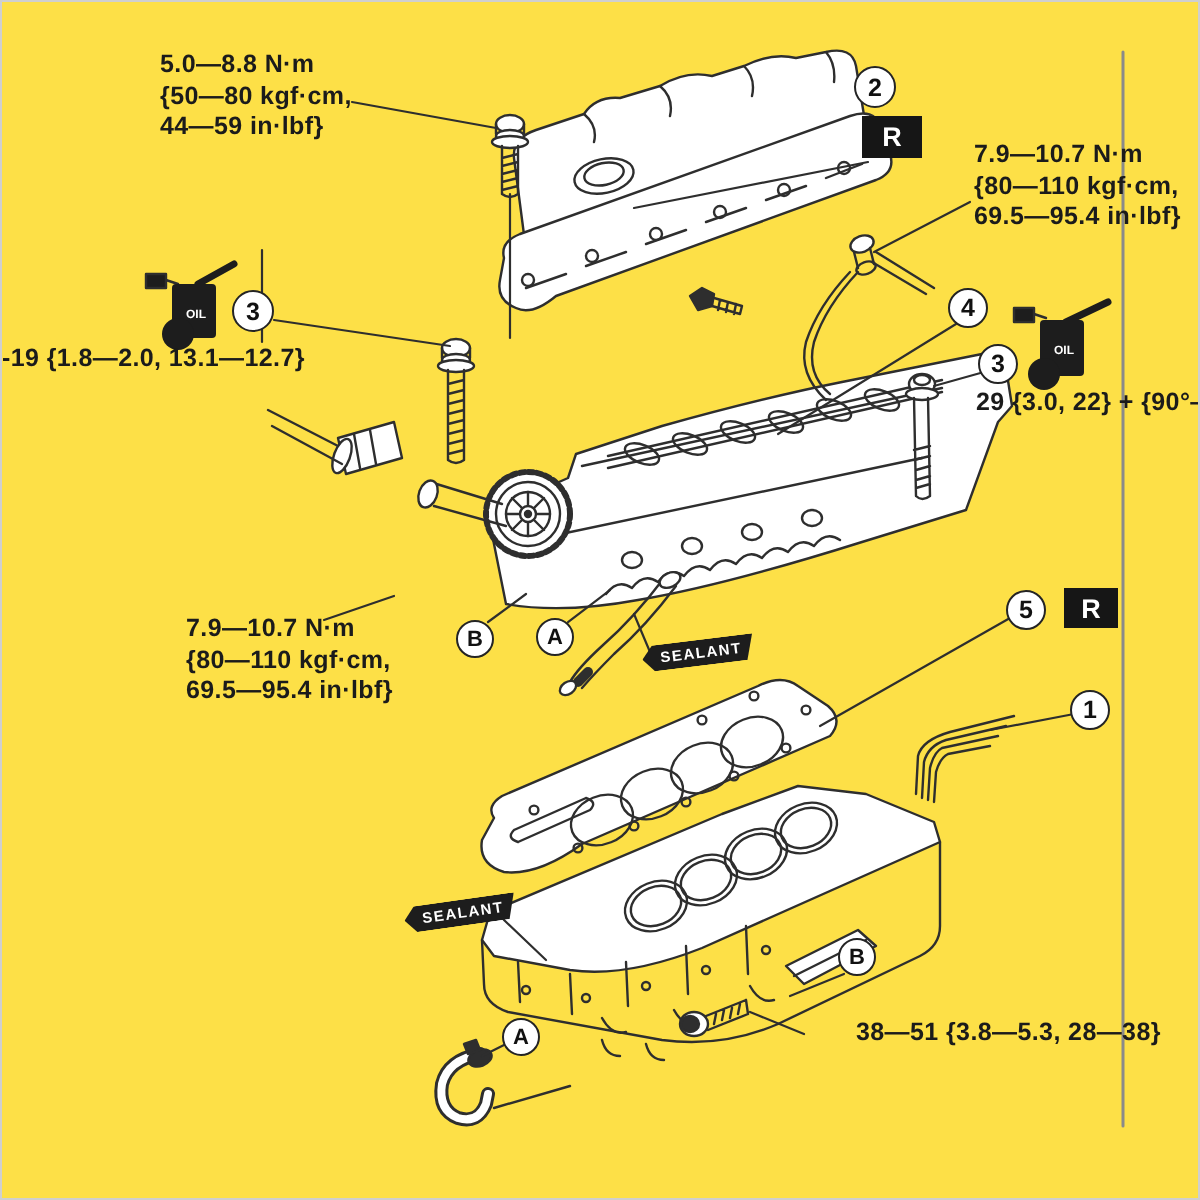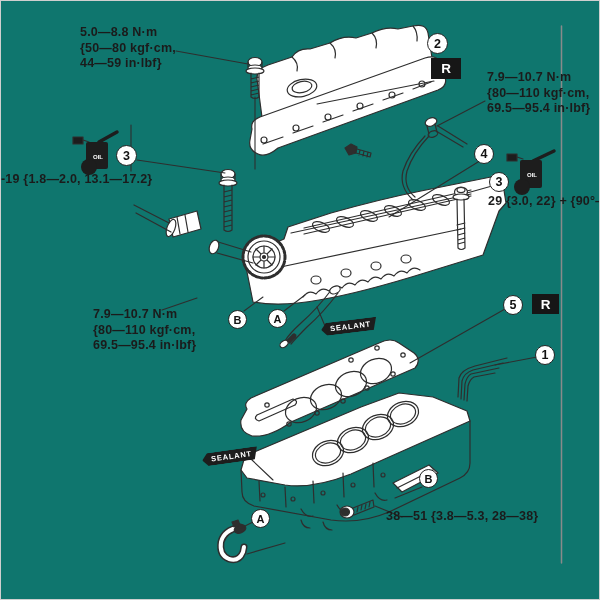--- a/index.html
+++ b/index.html
@@ -1,17 +1,17 @@
 <!DOCTYPE html>
 <html><head>
 <meta charset="utf-8">
 <style>
   html,body{margin:0;padding:0;background:#e9e9e9;}
   .stage{
-    position:relative;width:600px;height:600px;background:#0f766e;
+    position:relative;width:600px;height:600px;background:#fde047;
     overflow:hidden;box-sizing:border-box;border:1px solid #cfcfcf;
     font-family:"Liberation Sans",sans-serif;
   }
   .stage svg{position:absolute;left:0;top:0;}
   .spec{
     position:absolute;font-weight:700;font-size:12.5px;line-height:15.5px;
     color:#1b1b1b;white-space:nowrap;letter-spacing:.2px;z-index:4;
   }
   .co{
     position:absolute;width:21px;height:21px;border:1.8px solid #242424;border-radius:50%;
@@ -252,31 +252,31 @@
     <div>{50—80 kgf·cm,</div>
     <div>44—59 in·lbf}</div>
   </div>
 
   <div class="spec" style="left:486px;top:69px">
     <div>7.9—10.7 N·m</div>
     <div>{80—110 kgf·cm,</div>
     <div>69.5—95.4 in·lbf}</div>
   </div>
 
-  <div class="spec" style="left:0px;top:171px">-19 {1.8—2.0, 13.1—17.2}</div>
+  <div class="spec" style="left:0px;top:171px">-19 {1.8—2.0, 13.1—12.7}</div>
 
   <div class="spec" style="left:487px;top:193px">29 {3.0, 22} + {90°—10</div>
 
   <div class="spec" style="left:92px;top:306px">
     <div>7.9—10.7 N·m</div>
     <div>{80—110 kgf·cm,</div>
     <div>69.5—95.4 in·lbf}</div>
   </div>
 
-  <div class="spec" style="left:385px;top:508px">38—51 {3.8—5.3, 28—38}</div>
+  <div class="spec" style="left:427px;top:508px">38—51 {3.8—5.3, 28—38}</div>
 
   <div class="co" style="left:426px;top:32px">2</div>
   <div class="co" style="left:115px;top:144px">3</div>
   <div class="co" style="left:473px;top:143px;width:20px;height:20px">4</div>
   <div class="co" style="left:488px;top:171px;width:20px;height:20px">3</div>
   <div class="co" style="left:502px;top:294px;width:20px;height:20px">5</div>
   <div class="co" style="left:534px;top:344px;width:20px;height:20px">1</div>
 
   <div class="co ref" style="left:227px;top:309px">B</div>
   <div class="co ref" style="left:267px;top:308px">A</div>

